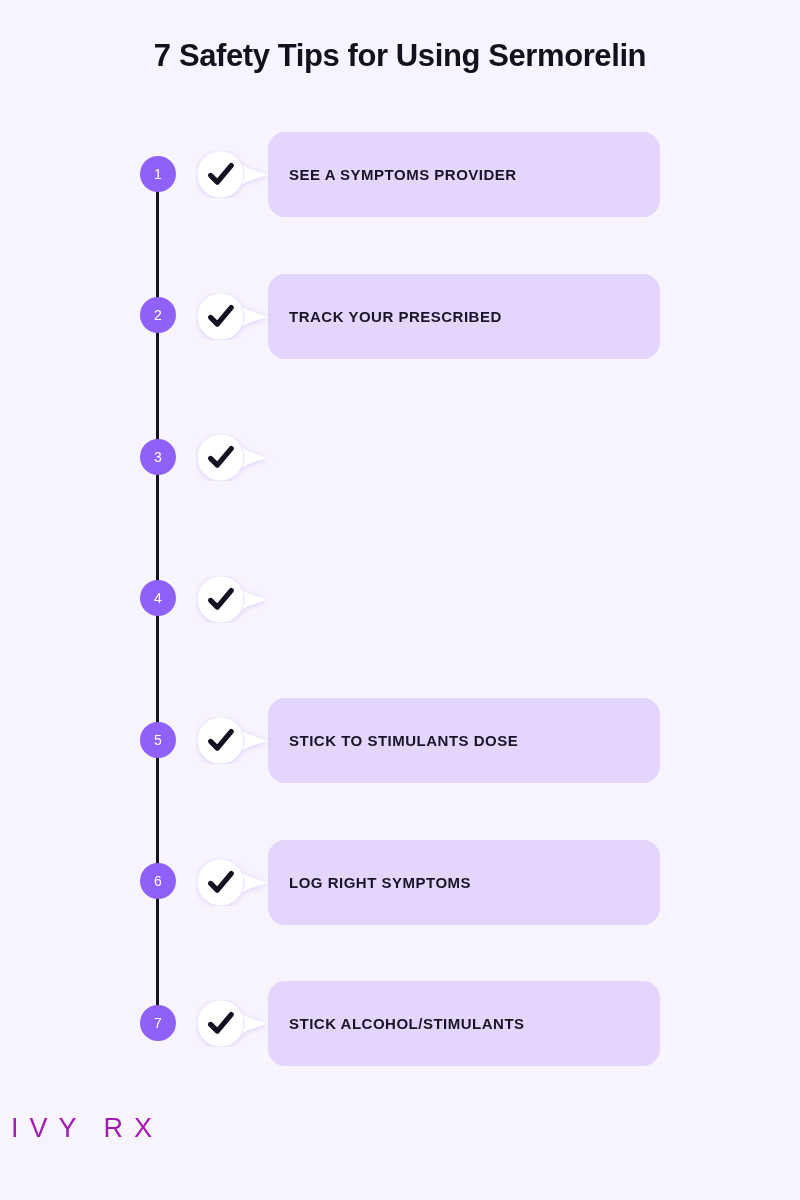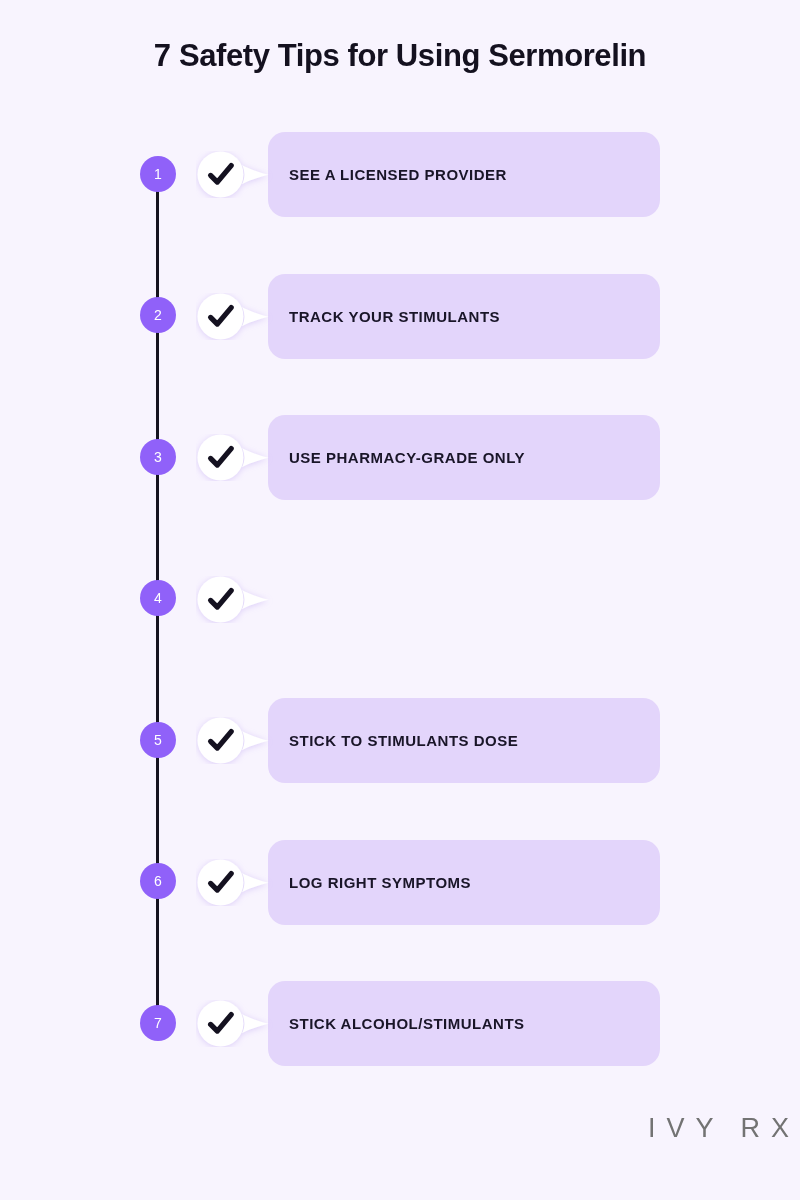--- a/index.html
+++ b/index.html
@@ -121,87 +121,84 @@
     letter-spacing: 0.5px;
     white-space: nowrap;
   }
 
   
   .logo {
     position: absolute;
     left: 0;
     top: 1113px;
     width: 800px;
-    text-align: right;
+    text-align: left;
     font-family: "Liberation Sans", sans-serif;
     font-size: 27px;
     font-weight: normal;
-    color: #737373;
+    color: #a21caf;
     letter-spacing: 11px;
     text-indent: 11px;
   }
   .logo .gap {
     letter-spacing: 11px;
     padding-left: 16px;
   }
 </style>
 </head>
 <body>
 
 <div class="page">
 
   <div class="title">7 Safety Tips for Using Sermorelin</div>
 
   <div class="timeline">
     <div class="spine"></div>
     <div id="steps-host">
         <div class="step" style="top: 0px;">
           <div class="card">
-            <div class="card-label">SEE A LICENSED PROVIDER</div>
+            <div class="card-label">SEE A SYMPTOMS PROVIDER</div>
           </div>
           <div class="check-wrap">
             <svg width="90" height="47" viewBox="0 0 90 47" xmlns="http://www.w3.org/2000/svg">
               <defs>
                 <filter id="glow0" x="-60%" y="-60%" width="260%" height="260%">
                   <feDropShadow dx="0" dy="1" stdDeviation="3.4" flood-color="#b79bf2" flood-opacity="0.45"></feDropShadow>
                 </filter>
               </defs>
               <g filter="url(#glow0)">
                 <path d="M24.5 0.6 C37.7 0.6 48.4 10.9 48.4 23.5 C48.4 27.0 47.6 30.3 46.1 33.2 C52.0 30.2 61.0 26.6 72.5 23.7 C61.0 21.0 52.2 17.2 46.4 14.2 C42.6 6.2 34.2 0.6 24.5 0.6 Z" fill="#ffffff"></path>
                 <circle cx="24.5" cy="23.5" r="23" fill="#ffffff"></circle>
               </g>
               <path d="M14.6 24.4 L21.3 31.1 L35.2 14.6" fill="none" stroke="#141120" stroke-width="5.2" stroke-linecap="round" stroke-linejoin="round"></path>
             </svg>
           </div>
           <div class="num">1</div>
         </div>
         <div class="step" style="top: 141.5px;">
           <div class="card">
-            <div class="card-label">TRACK YOUR STIMULANTS</div>
+            <div class="card-label">TRACK YOUR PRESCRIBED</div>
           </div>
           <div class="check-wrap">
             <svg width="90" height="47" viewBox="0 0 90 47" xmlns="http://www.w3.org/2000/svg">
               <defs>
                 <filter id="glow1" x="-60%" y="-60%" width="260%" height="260%">
                   <feDropShadow dx="0" dy="1" stdDeviation="3.4" flood-color="#b79bf2" flood-opacity="0.45"></feDropShadow>
                 </filter>
               </defs>
               <g filter="url(#glow1)">
                 <path d="M24.5 0.6 C37.7 0.6 48.4 10.9 48.4 23.5 C48.4 27.0 47.6 30.3 46.1 33.2 C52.0 30.2 61.0 26.6 72.5 23.7 C61.0 21.0 52.2 17.2 46.4 14.2 C42.6 6.2 34.2 0.6 24.5 0.6 Z" fill="#ffffff"></path>
                 <circle cx="24.5" cy="23.5" r="23" fill="#ffffff"></circle>
               </g>
               <path d="M14.6 24.4 L21.3 31.1 L35.2 14.6" fill="none" stroke="#141120" stroke-width="5.2" stroke-linecap="round" stroke-linejoin="round"></path>
             </svg>
           </div>
           <div class="num">2</div>
         </div>
         <div class="step" style="top: 283px;">
-          <div class="card">
-            <div class="card-label">USE PHARMACY-GRADE ONLY</div>
-          </div>
           <div class="check-wrap">
             <svg width="90" height="47" viewBox="0 0 90 47" xmlns="http://www.w3.org/2000/svg">
               <defs>
                 <filter id="glow2" x="-60%" y="-60%" width="260%" height="260%">
                   <feDropShadow dx="0" dy="1" stdDeviation="3.4" flood-color="#b79bf2" flood-opacity="0.45"></feDropShadow>
                 </filter>
               </defs>
               <g filter="url(#glow2)">
                 <path d="M24.5 0.6 C37.7 0.6 48.4 10.9 48.4 23.5 C48.4 27.0 47.6 30.3 46.1 33.2 C52.0 30.2 61.0 26.6 72.5 23.7 C61.0 21.0 52.2 17.2 46.4 14.2 C42.6 6.2 34.2 0.6 24.5 0.6 Z" fill="#ffffff"></path>
                 <circle cx="24.5" cy="23.5" r="23" fill="#ffffff"></circle>

